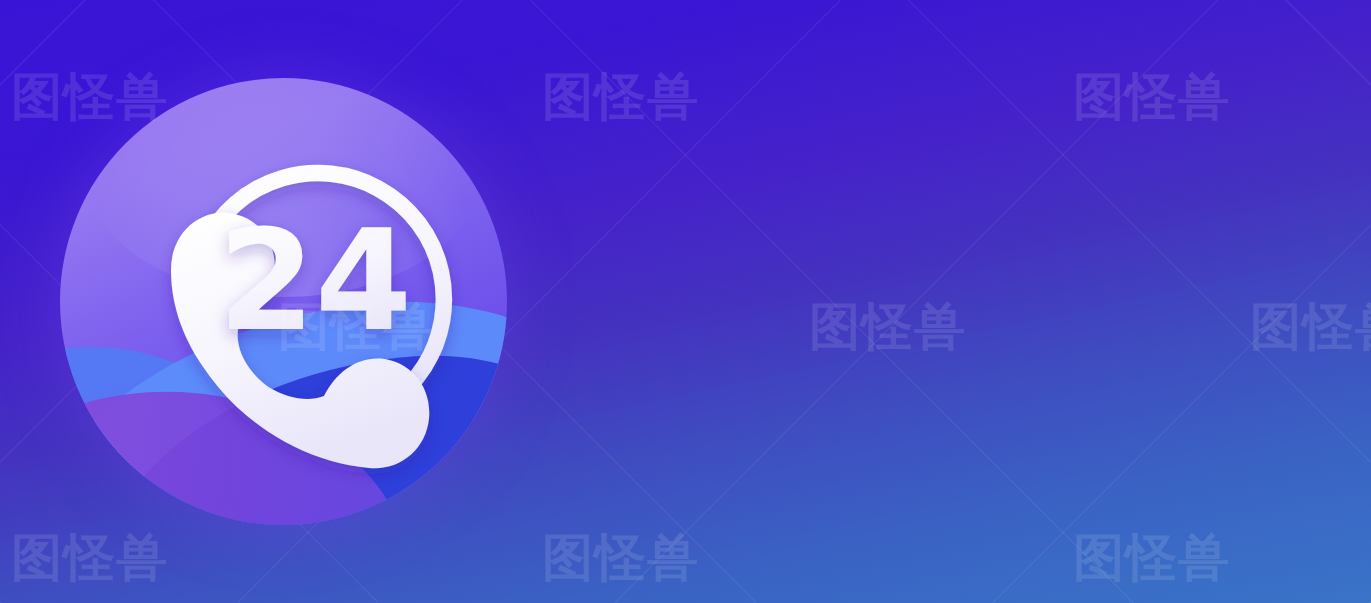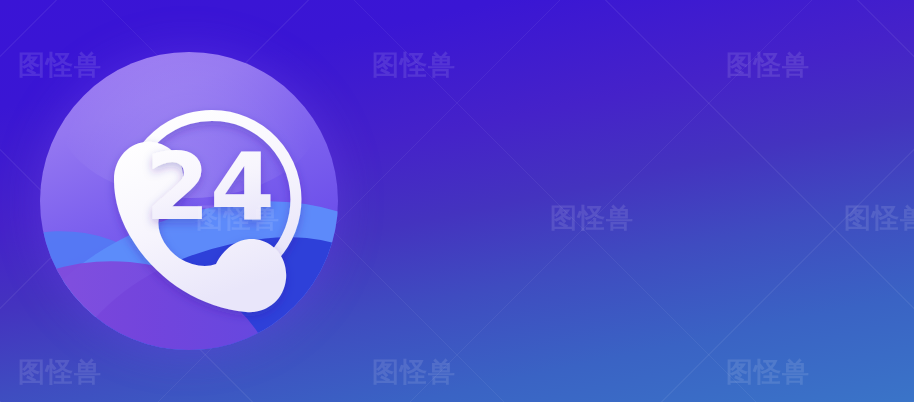--- a/index.html
+++ b/index.html
@@ -35,21 +35,21 @@
 
   
   #watermarks {
     position: absolute;
     inset: 0;
     pointer-events: none;
   }
   .wm {
     position: absolute;
     font-family: "DejaVu Sans", "Liberation Sans", sans-serif;
-    font-size: 27px;
+    font-size: 34px;
     font-weight: 700;
     letter-spacing: 1px;
     color: rgba(255,255,255,0.115);
     white-space: nowrap;
     transform: translate(-50%, -50%);
     user-select: none;
   }
 
   
   #badge {

